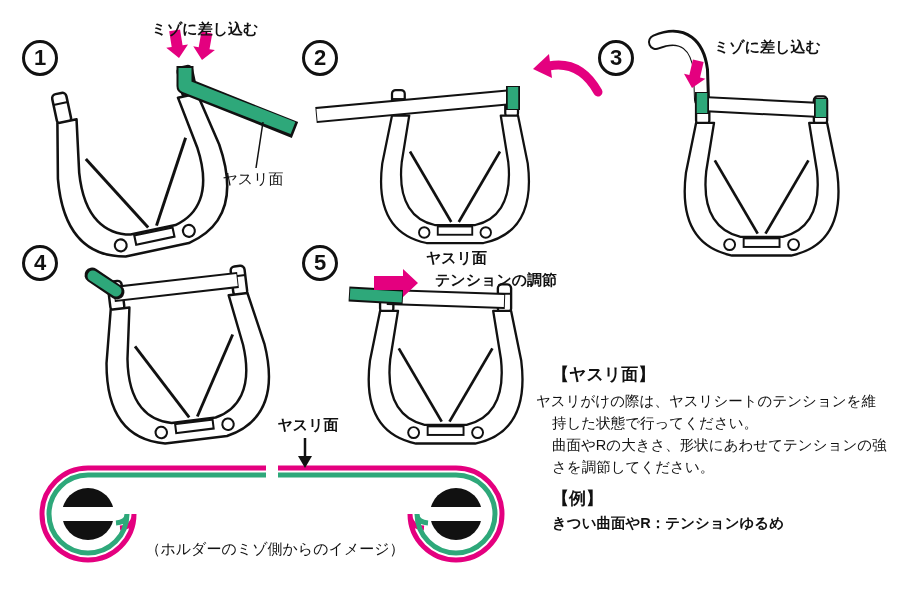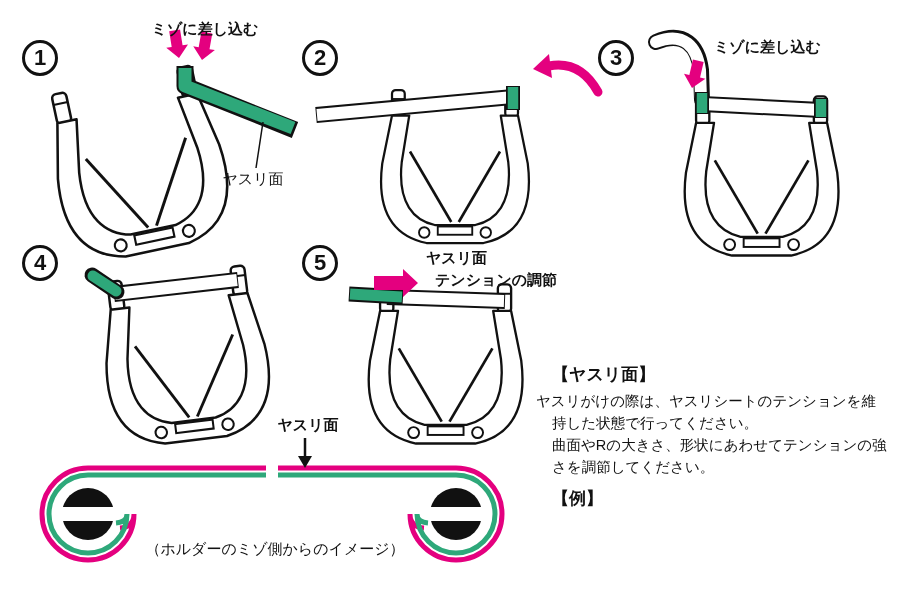--- a/index.html
+++ b/index.html
@@ -127,14 +127,15 @@
 
   <div class="label bold center" style="left:268px; top:416px; width:80px;">ヤスリ面</div>
   <div class="label center" style="left:115px; top:540px; width:320px;">（ホルダーのミゾ側からのイメージ）</div>
 
   <div class="note-title" style="left:552px; top:363px;">【ヤスリ面】</div>
   <div class="note-line" style="left:524px; top:392px;margin-left:12px;">ヤスリがけの際は、ヤスリシートのテンションを維</div>
   <div class="note-line" style="left:552px; top:414px;">持した状態で行ってください。</div>
   <div class="note-line" style="left:552px; top:436px;">曲面やRの大きさ、形状にあわせてテンションの強</div>
   <div class="note-line" style="left:552px; top:458px;">さを調節してください。</div>
   <div class="note-title" style="left:552px; top:487px;">【例】</div>
+  <div class="note-line bold" style="left:552px; top:514px;">きつい曲面やR：テンションゆるめ</div>
 
 </div>
 
 </body></html>

